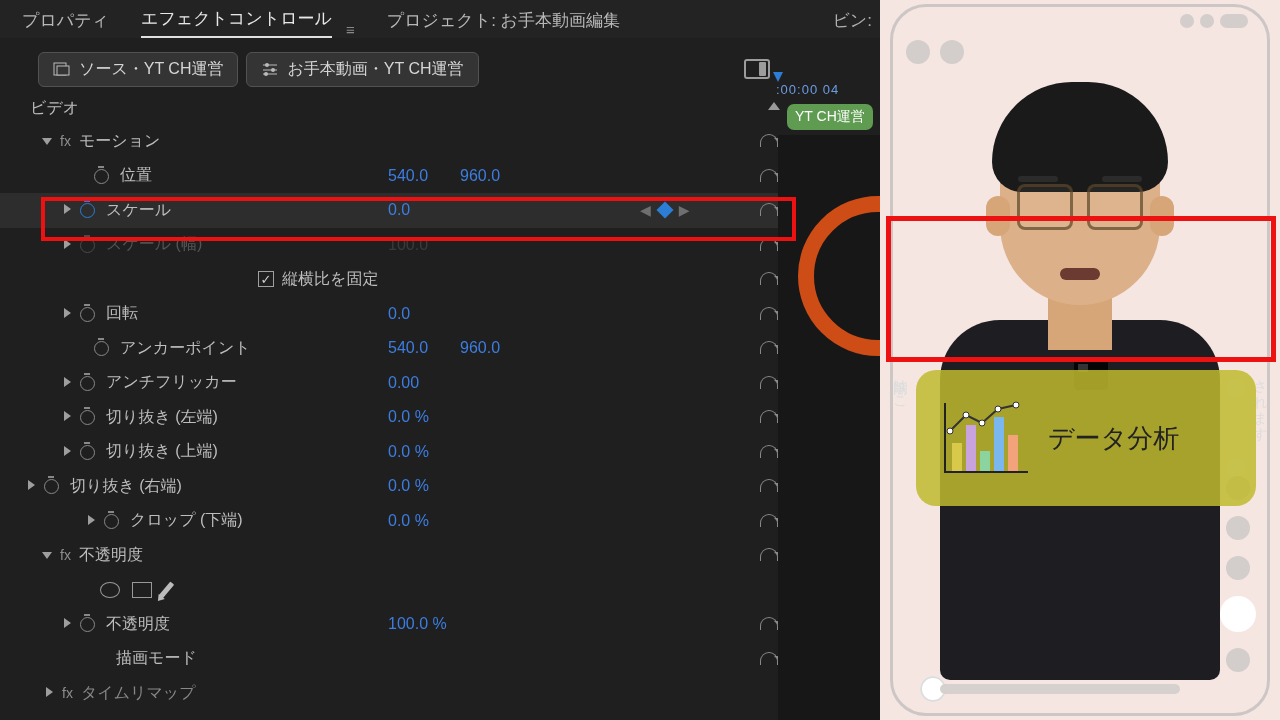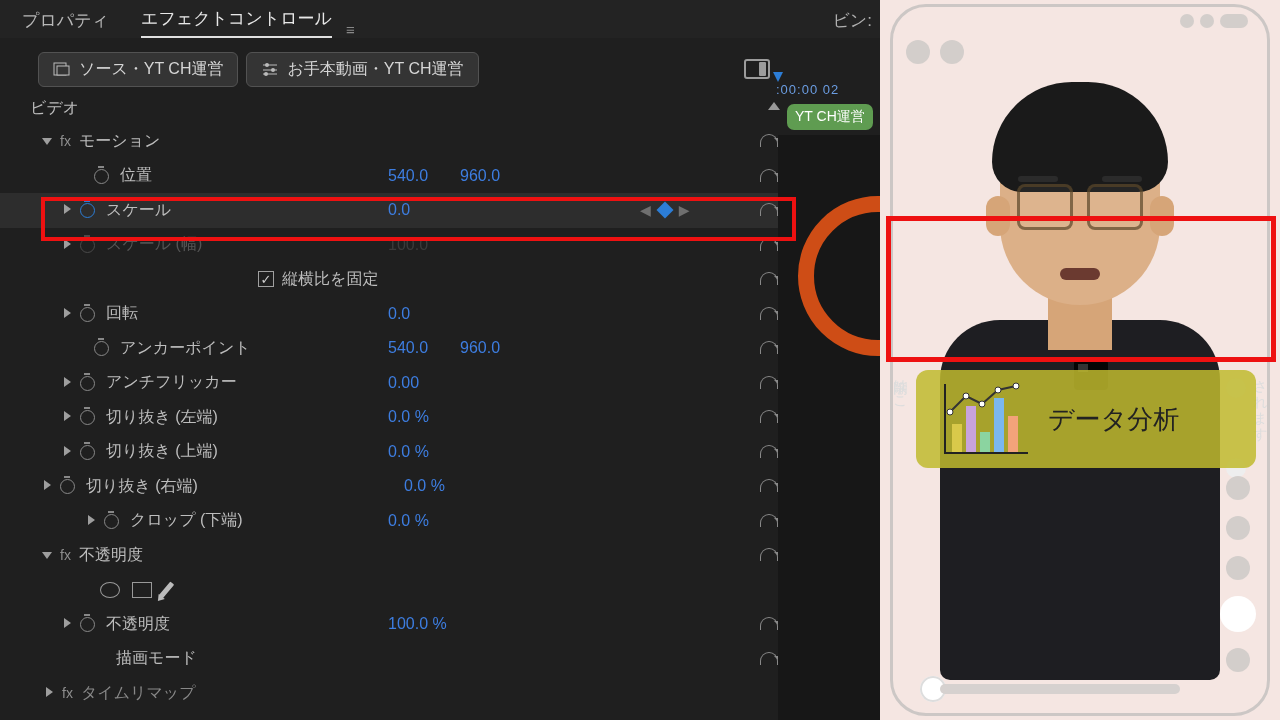--- a/index.html
+++ b/index.html
@@ -94,38 +94,39 @@
   .ear.l { left:46px; } .ear.r { right:46px; }
   .glasses { position:absolute; top:124px; left:50%; transform:translateX(-50%); display:flex; gap:14px; }
   .glasses span { width:56px; height:46px; border:3px solid rgba(90,70,40,.7); border-radius:8px; background:rgba(255,255,255,.05); }
   .brow { position:absolute; top:116px; width:40px; height:6px; background:#2b2b2b; border-radius:3px; }
   .brow.l{ left:78px } .brow.r{ right:78px }
   .mouth { position:absolute; top:208px; left:50%; width:40px; height:12px; background:#6b3a30; transform:translateX(-50%); border-radius:6px; }
   .mic { position:absolute; top:300px; right:112px; width:34px; height:30px; background:#050505; border-radius:4px; }
   .mic:after { content:""; position:absolute; top:4px; left:4px; width:10px; height:8px; background:#333; }
 
   .redbox2 { position:absolute; top:216px; left:6px; right:4px; height:146px; border:5px solid #e11; z-index:10; }
-  .caption-card { position:absolute; top:370px; left:36px; right:24px; height:98px; background:rgba(191,186,46,.85); border-radius:12px; display:flex; align-items:center; gap:20px; padding:0 20px; z-index:8; }
+  .caption-card { position:absolute; top:370px; left:36px; right:24px; height:136px; background:rgba(191,186,46,.85); border-radius:20px; display:flex; align-items:center; gap:20px; padding:0 20px; z-index:8; }
   .caption-card .txt { font-size:26px; color:#222; font-weight:500; }
   .mini-chart { width:92px; height:78px; position:relative; }
   .mini-chart .ax { position:absolute; left:8px; top:4px; bottom:4px; width:2px; background:#222; }
   .mini-chart .axh { position:absolute; left:8px; right:0; bottom:4px; height:2px; background:#222; }
   .mini-chart .bar { position:absolute; bottom:6px; width:10px; }
   .capdot { position:absolute; right:34px; width:20px; height:20px; background:#eee; border-radius:50%; }
   .sidetext { position:absolute; writing-mode:vertical-rl; font-size:14px; color:#ddd; }
 </style>
 </head>
 <body>
 
 <div id="left">
 
   <div class="topbar">
     <span class="tab">プロパティ</span>
     <span class="tab active">エフェクトコントロール</span>
     <span class="hamburger">≡</span>
+    <span class="tab">プロジェクト: お手本動画編集</span>
     <span class="bin">ビン:</span>
   </div>
 
   <div class="secondbar">
     <div class="chip">
       <span class="cicon">
         <svg width="18" height="14">
             <rect x="1" y="1" width="12" height="12" stroke="#bbb" fill="none"></rect>
             <rect x="4" y="4" width="12" height="9" stroke="#bbb" fill="#343434"></rect>
           </svg>
@@ -141,21 +142,21 @@
             <circle cx="6" cy="3" r="2" fill="#bbb"></circle>
             <circle cx="12" cy="8" r="2" fill="#bbb"></circle>
             <circle cx="5" cy="12" r="2" fill="#bbb"></circle>
           </svg>
       </span>
       <span>お手本動画・YT CH運営</span>
     </div>
     <span class="right-tog"></span>
   </div>
 
-  <div class="tl-head">:00:00   02</div>
+  <div class="tl-head">:00:00   04</div>
   <div class="seq-chip">YT CH運営</div>
   <div class="timeline-area"></div>
 
   <div class="section-header">
     <span>ビデオ</span>
     <span class="arrow-up"></span>
   </div>
 
   <div class="row rowbg">
     <span class="caret down"></span>
@@ -228,21 +229,21 @@
     <span class="valcol">0.0 %</span>
     <span class="reset"></span>
   </div>
   <div class="row" style="padding-left:60px;">
     <span class="caret right"></span>
     <span class="stopwatch"></span>
     <span class="label">切り抜き (上端)</span>
     <span class="valcol">0.0 %</span>
     <span class="reset"></span>
   </div>
-  <div class="row" style="padding-left:24px;margin-left:16px;">
+  <div class="row" style="padding-left:24px;">
     <span class="caret right"></span>
     <span class="stopwatch"></span>
     <span class="label">切り抜き (右端)</span>
     <span class="valcol">0.0 %</span>
     <span class="reset"></span>
   </div>
   <div class="row" style="padding-left:84px;">
     <span class="caret right"></span>
     <span class="stopwatch"></span>
     <span class="label">クロップ (下端)</span>

